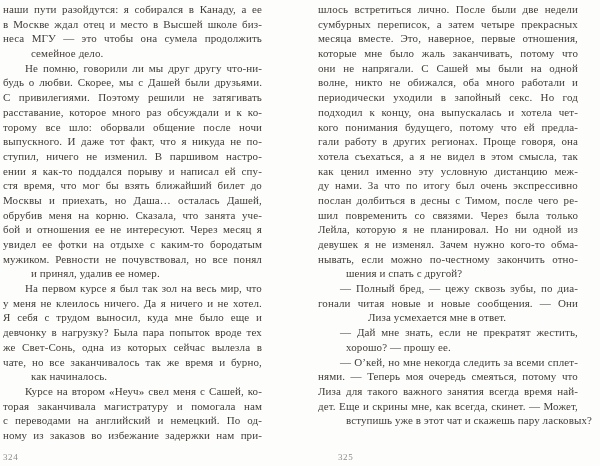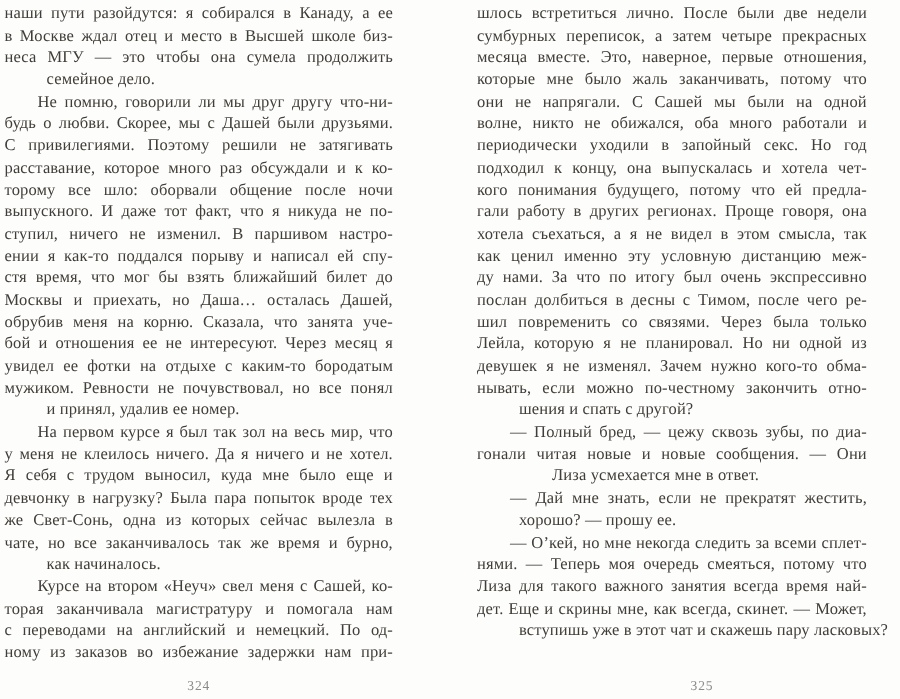--- a/index.html
+++ b/index.html
@@ -32,21 +32,20 @@
     line-height: 14.7px;
     font-size: 11px;
     white-space: pre;
     letter-spacing: 0.1px;
   }
   .line.ind { padding-left: 22px; }
   .line.end { justify-content: flex-start; gap: 2.8px; margin-left: 28px; }
   .pagenum {
     position: absolute;
     top: 452px;
-    text-align: center;
     font-size: 9px;
     line-height: 10px;
     letter-spacing: 0.6px;
     color: #8b8b8b;
   }
   .pagenum.left  { left: 3px;   width: 259px; }
   .pagenum.right { left: 338px; width: 260px; }
 </style>
 </head>
 <body>

